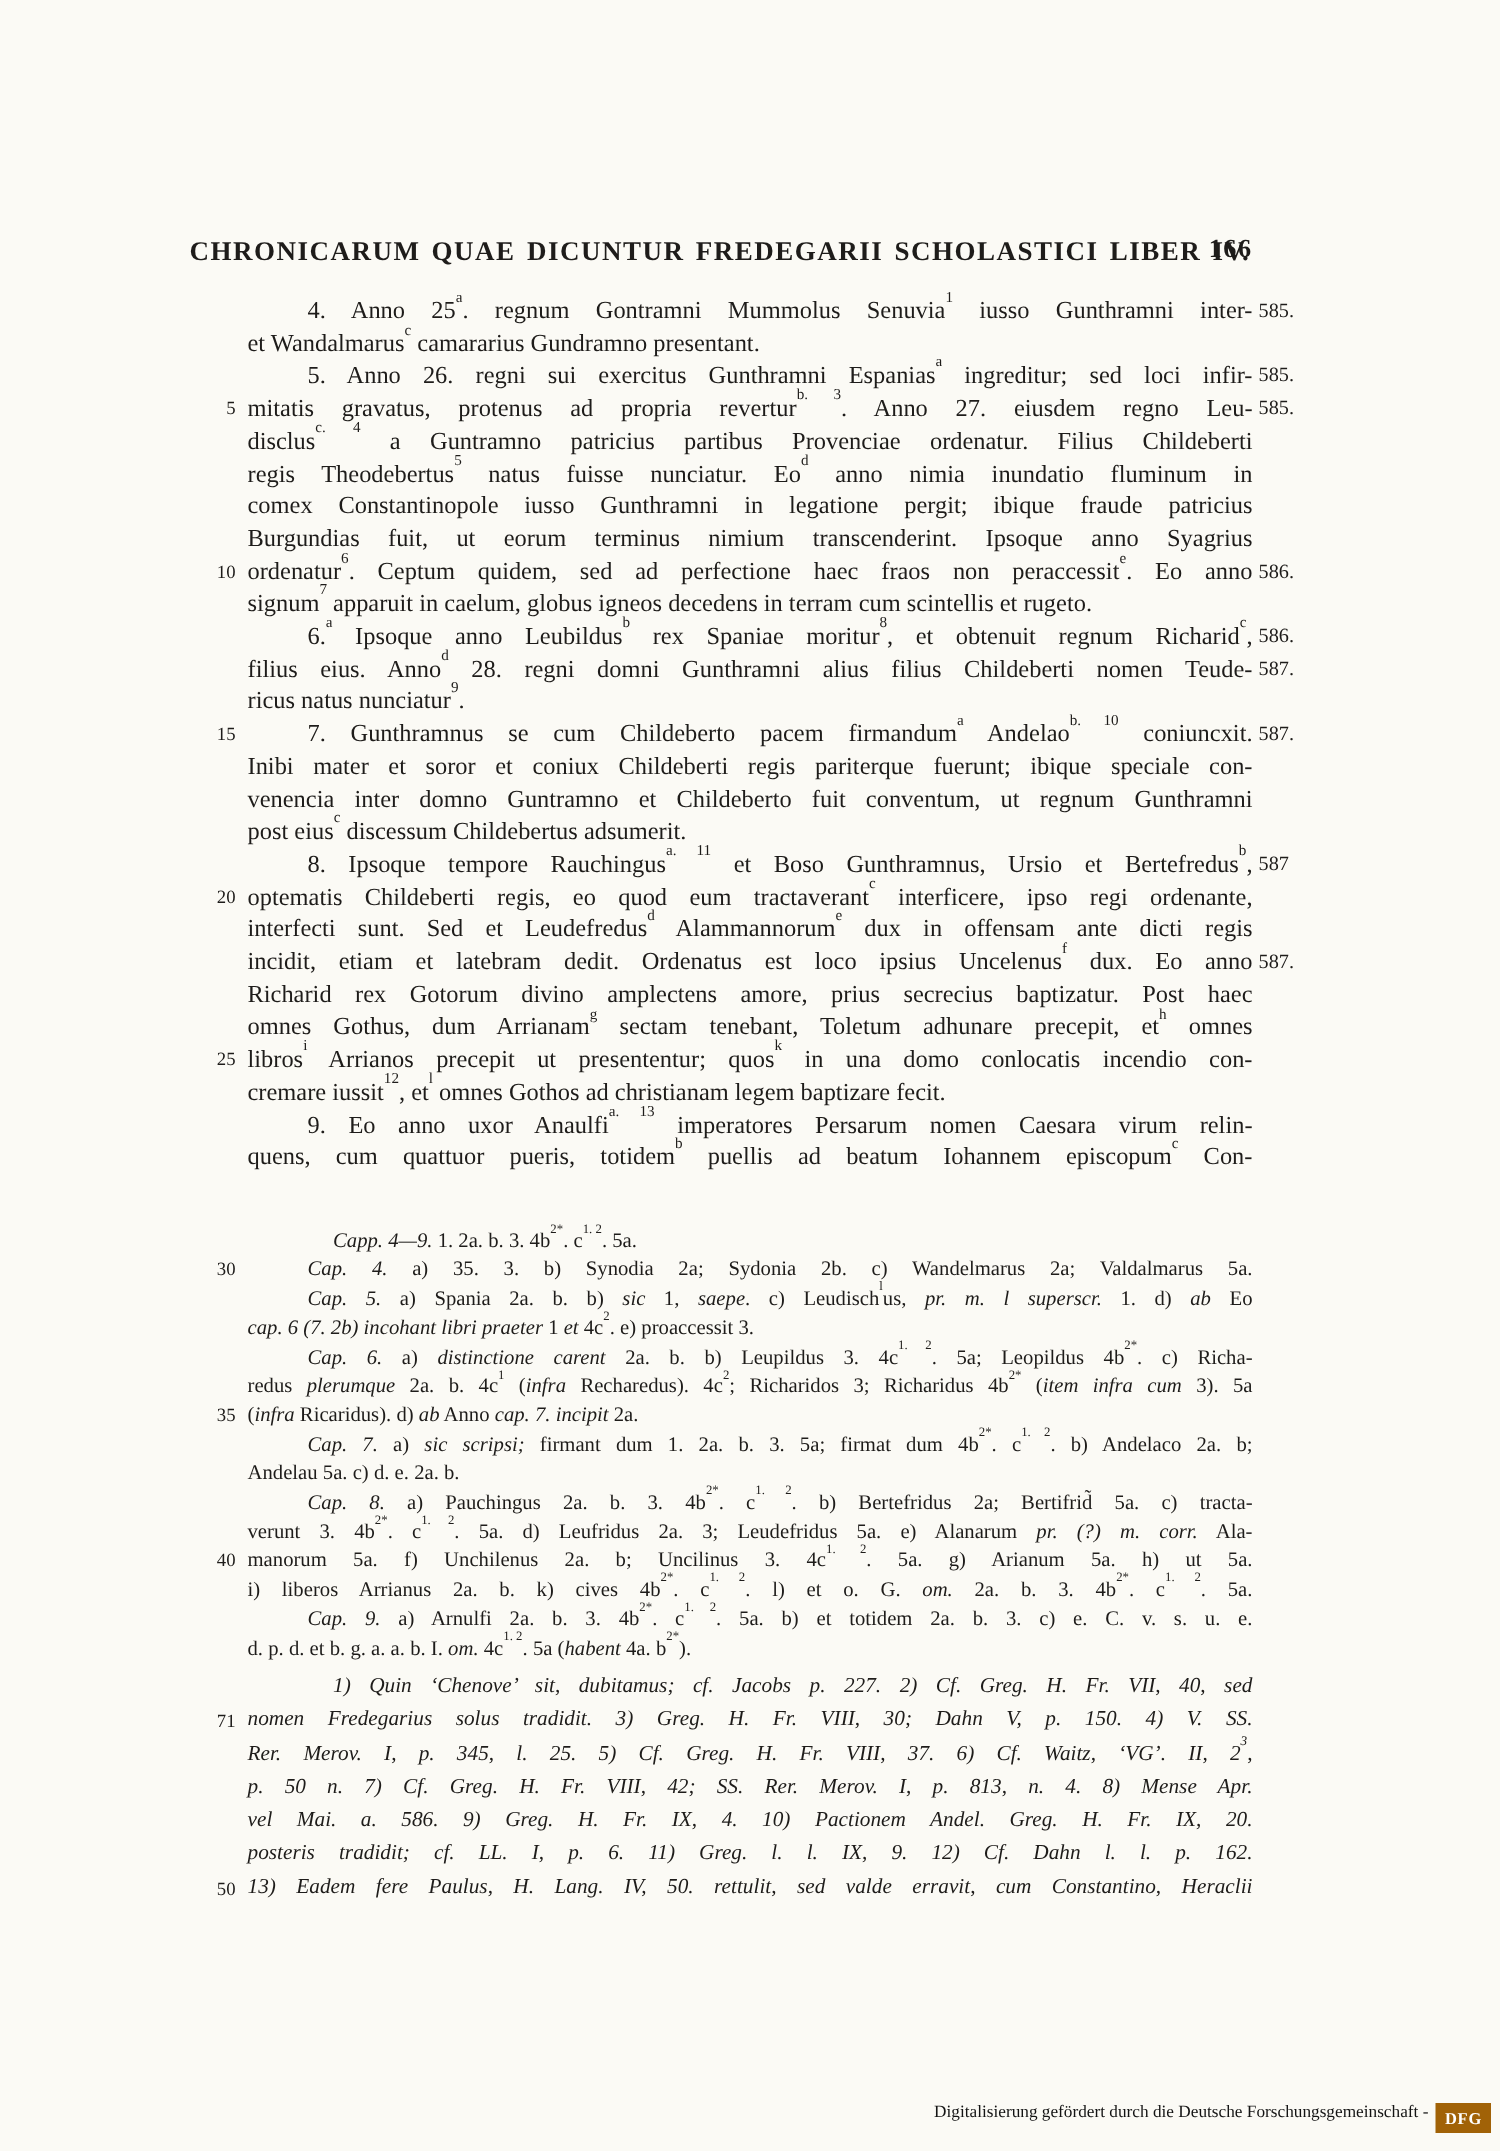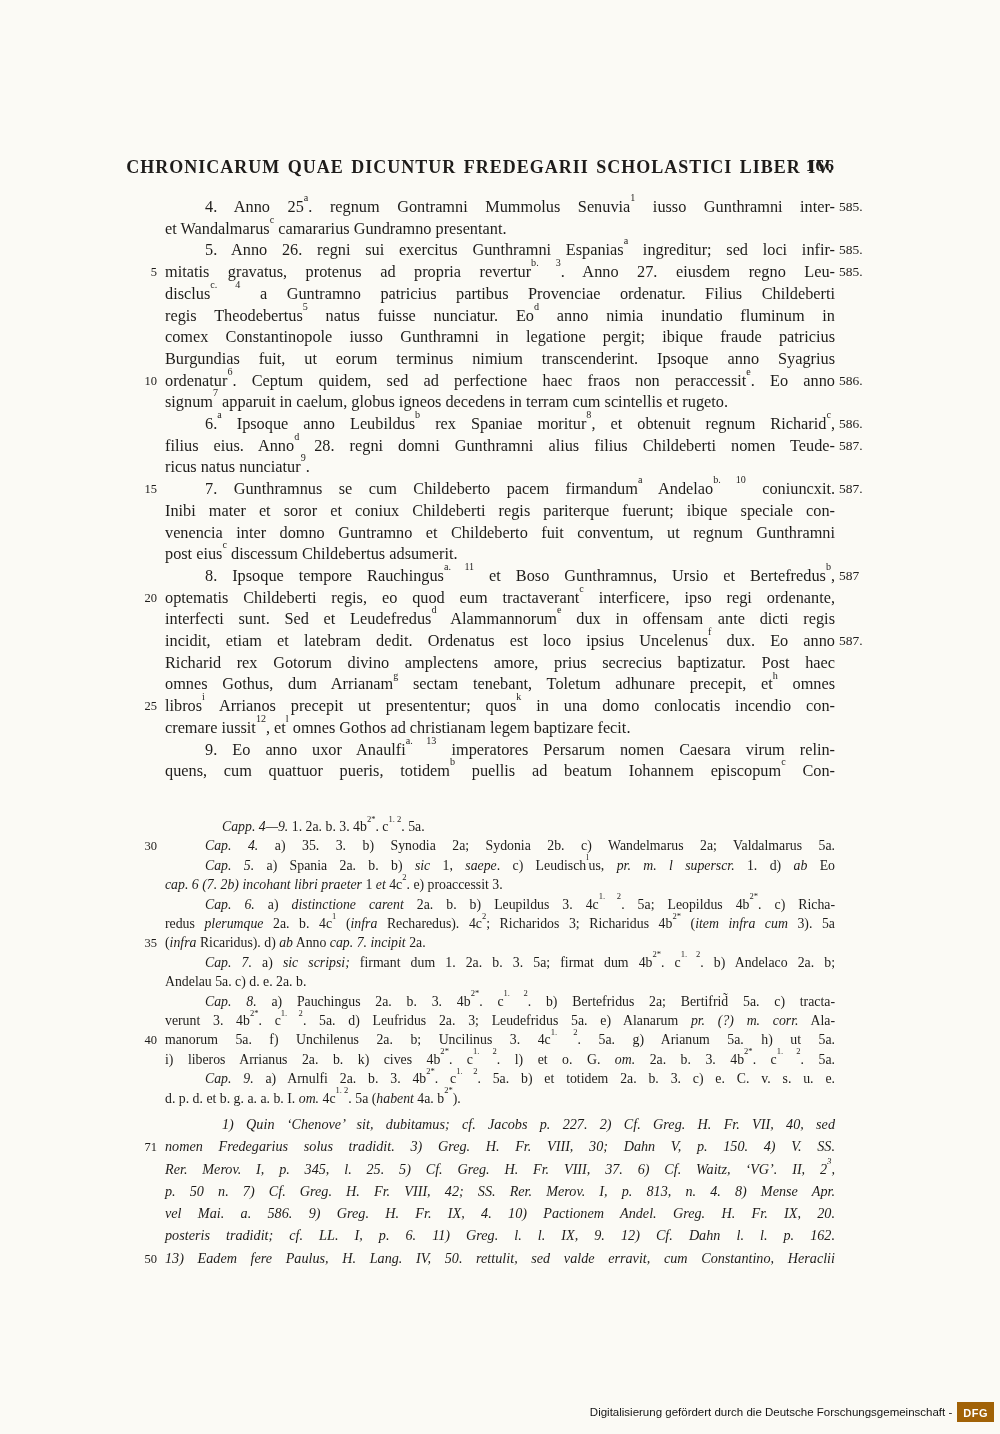--- a/index.html
+++ b/index.html
@@ -34,22 +34,22 @@
     font-size:12.5px; font-style:normal; letter-spacing:0;
   }
   .marg {
     position:absolute; right:-50px; top:0; width:46px;
     text-align:center; text-align-last:left; text-indent:0;
     font-size:13.5px; font-style:normal; letter-spacing:0;
   }
 
   .scan-footer {
     position:absolute; top:1402px; right:6px;
-    display:flex; align-items:center; gap:5px;
-    font-family:Liberation Sans, sans-serif; font-size:11.5px; color:#141414;
+    display:flex; align-items:flex-start; gap:5px;
+    font-family:Liberation Serif, serif; font-size:11.5px; color:#141414;
   }
   .dfg-logo {
     display:inline-block; background:#a16207; color:#ffffff;
     font-weight:bold; font-size:11px; line-height:1;
     padding:6px 6px 3px; letter-spacing:0.5px;
   }
 </style>
 </head>
 <body>
 

